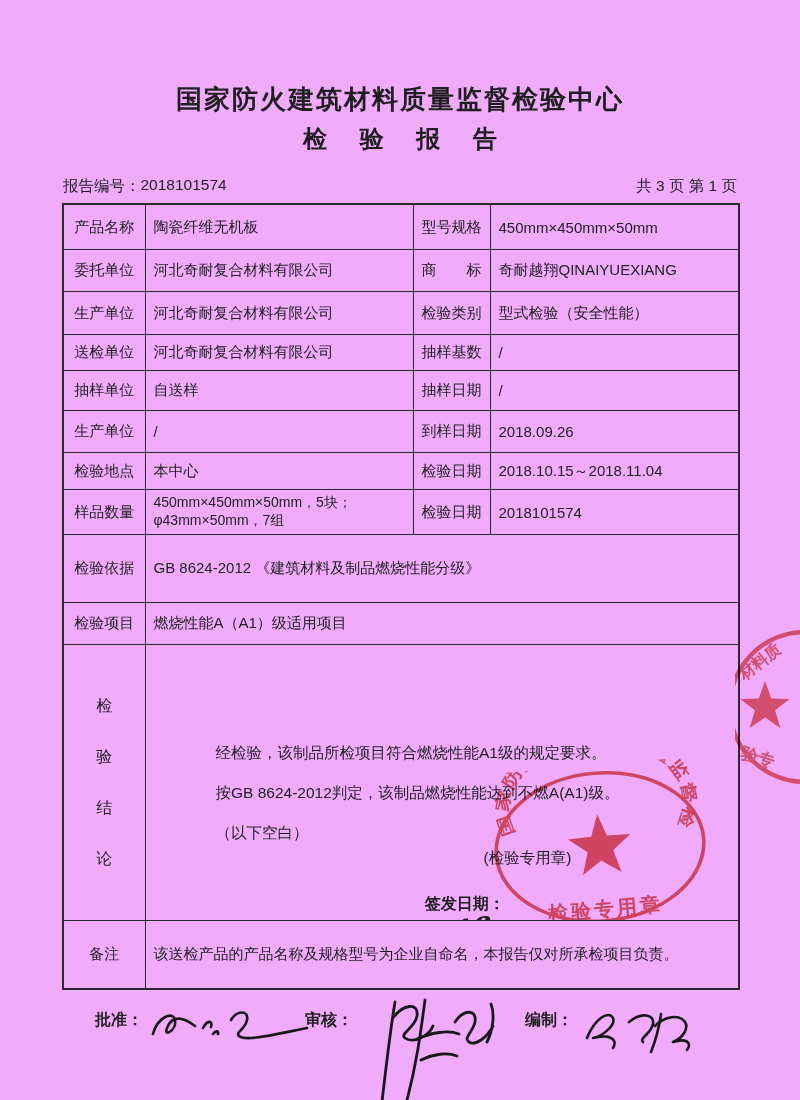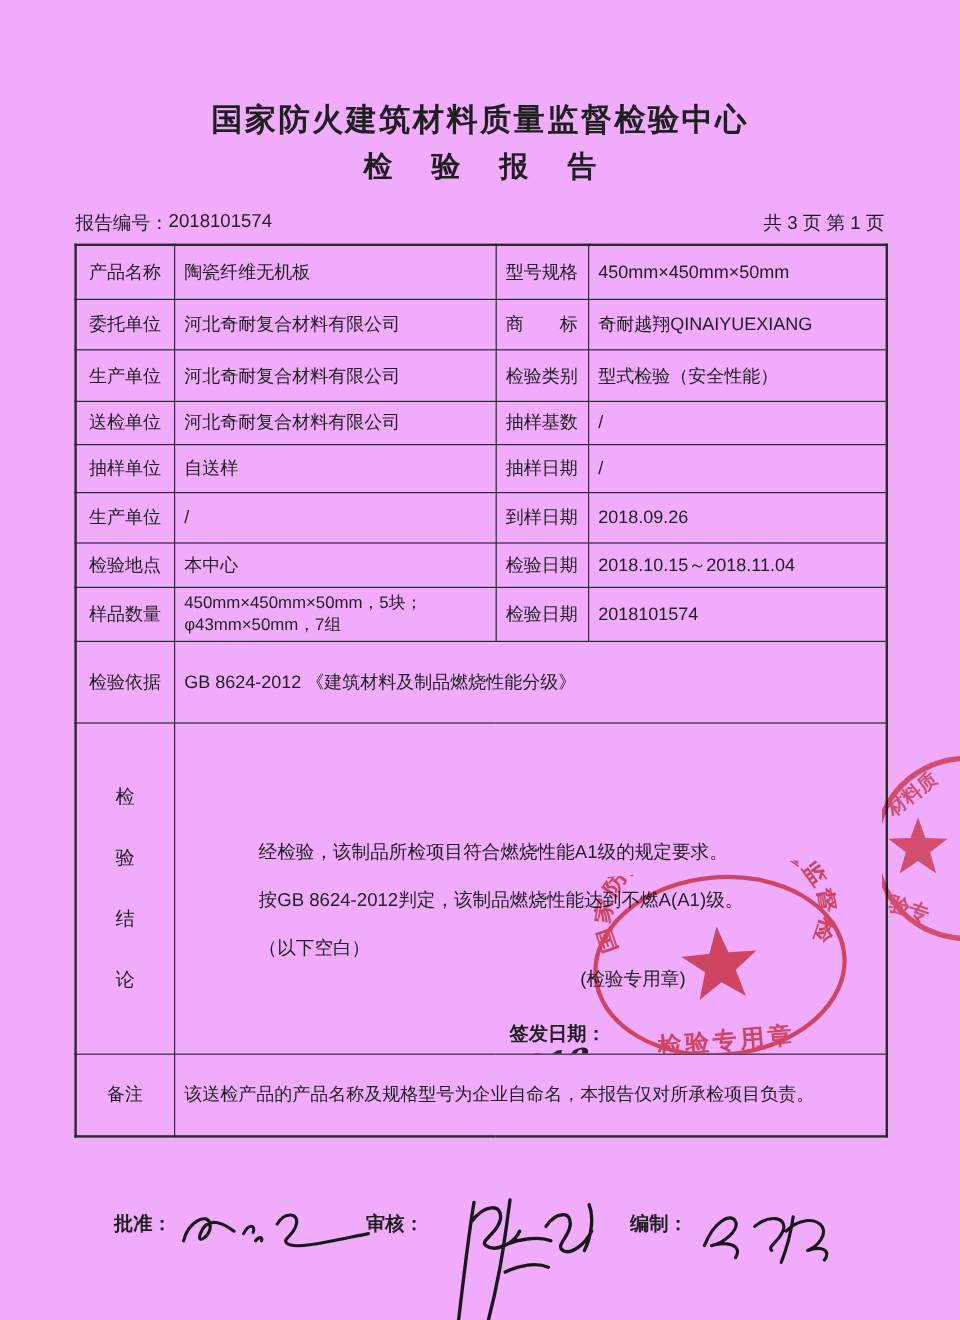--- a/index.html
+++ b/index.html
@@ -157,20 +157,24 @@
     <tr class="r8">
       <td class="lbl">样品数量</td>
       <td class="val" style="font-size:14px">450mm×450mm×50mm，5块；φ43mm×50mm，7组</td>
       <td class="lbl">检验日期</td>
       <td class="val">2018101574</td>
     </tr>
     <tr class="rBasis">
       <td class="lbl">检验依据</td>
       <td class="val" colspan="3">GB 8624-2012 《建筑材料及制品燃烧性能分级》</td>
     </tr>
+    <tr class="rItems">
+      <td class="lbl">检验项目</td>
+      <td class="val" colspan="3">燃烧性能A（A1）级适用项目</td>
+    </tr>
     <tr class="rConc">
       <td class="lbl">
         <div class="v-label">
           <span>检</span>
           <span>验</span>
           <span>结</span>
           <span>论</span>
         </div>
       </td>
       <td class="conc-cell" colspan="3">

